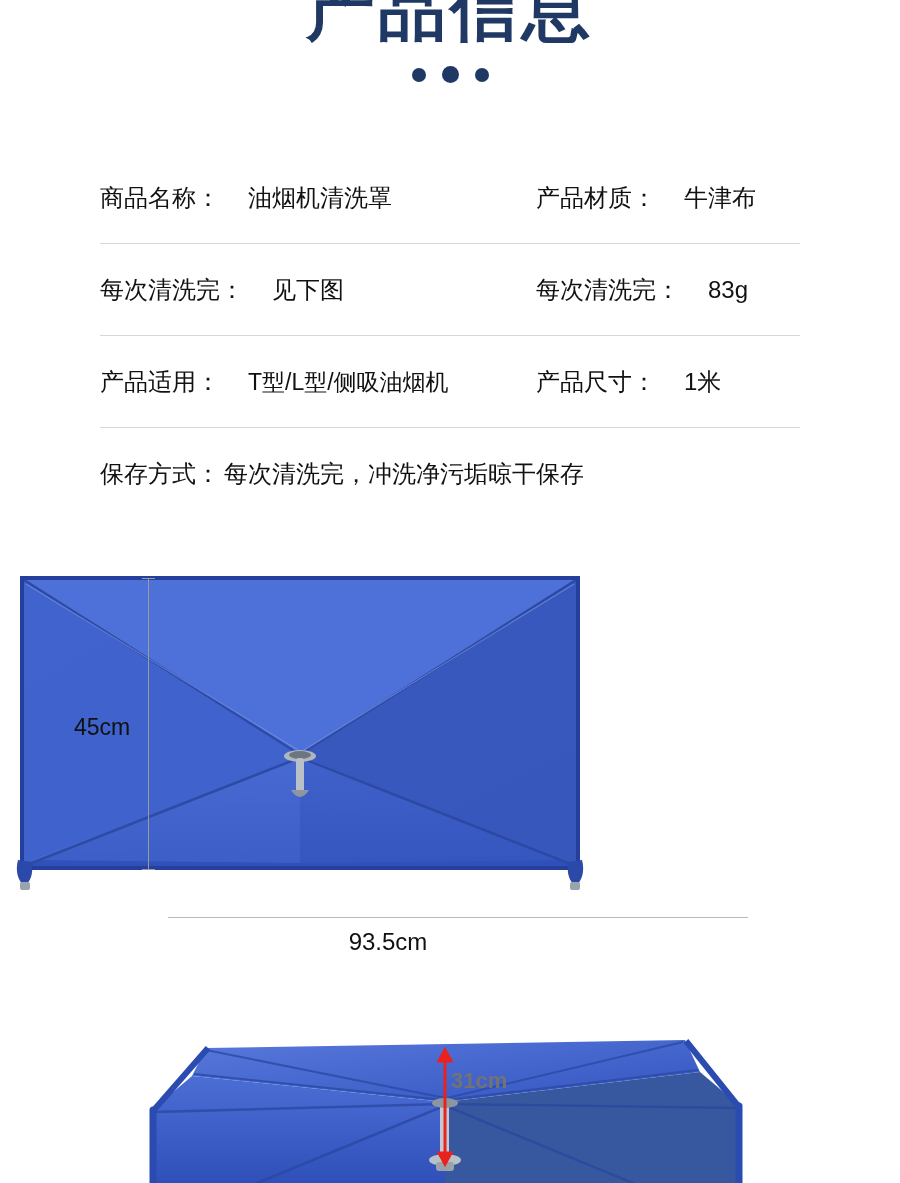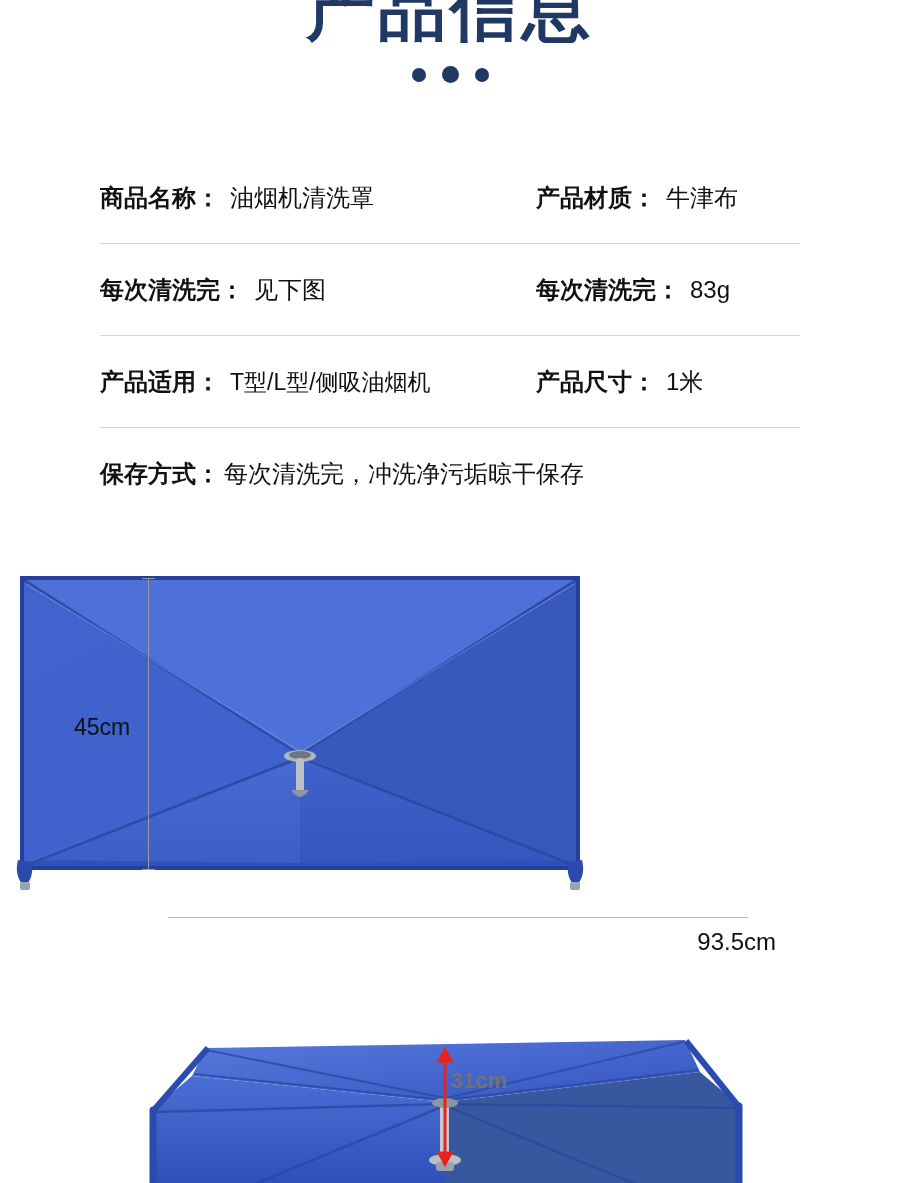--- a/index.html
+++ b/index.html
@@ -64,25 +64,25 @@
     font-size: 24px;
   }
   .info-row:last-child { border-bottom: none; }
   .cell {
     display: flex;
     align-items: baseline;
     white-space: nowrap;
   }
   .cell.left { width: 436px; }
   .lab {
-    font-weight: 700;
+    font-weight: 400;
     color: #111;
   }
   .val {
-    margin-left: 10px;
+    margin-left: 28px;
     color: #111;
   }
   .val.small { font-size: 23px; }
   .wide .val { margin-left: 4px; }
 
   
   .fig1 {
     position: absolute;
     top: 560px;
     left: 0;
@@ -122,21 +122,21 @@
     top: 917px;
     width: 580px;
     height: 1px;
     background: #b9b9b9;
   }
   .h-label {
     position: absolute;
     left: 0;
     top: 928px;
     width: 776px;
-    text-align: right;
+    text-align: center;
     font-size: 24px;
     color: #111;
   }
 
   
   .fig2 {
     position: absolute;
     top: 1010px;
     left: 0;
     width: 900px;

